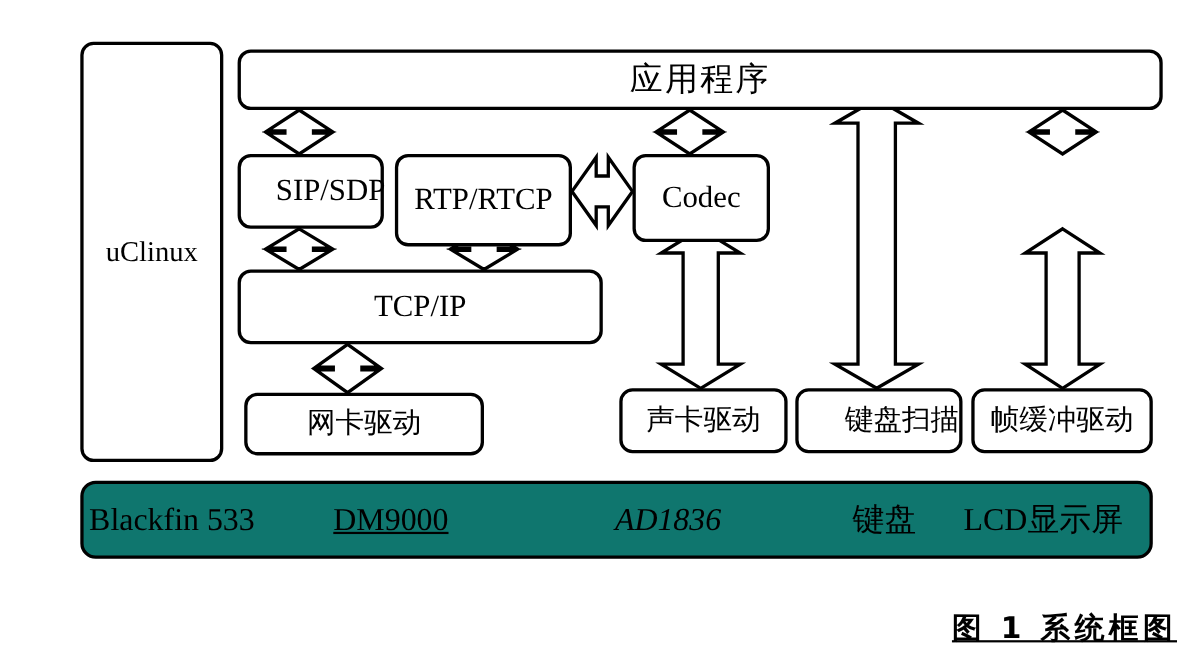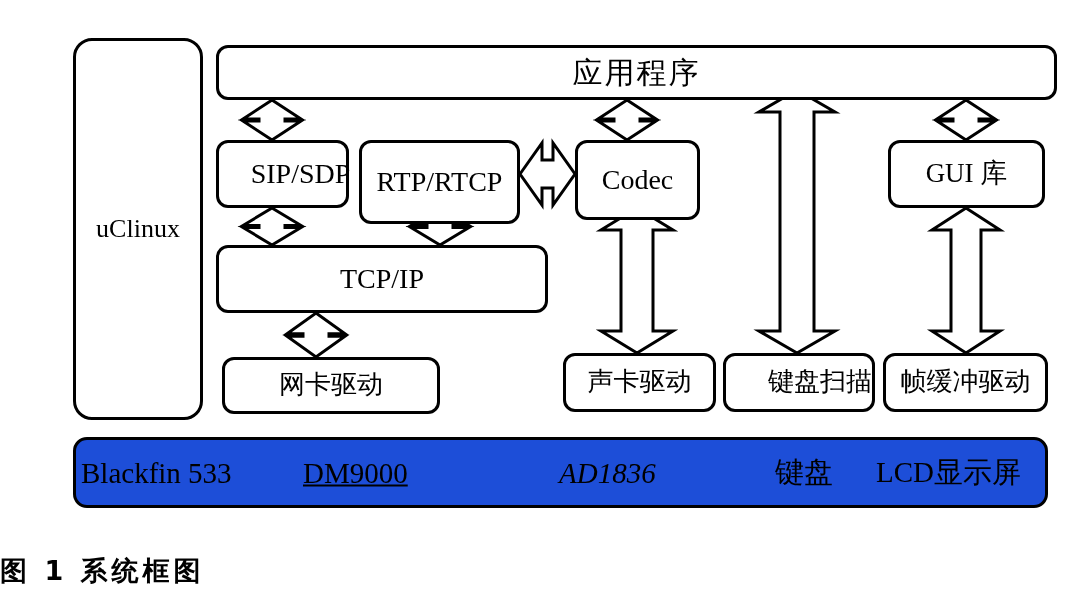--- a/index.html
+++ b/index.html
@@ -38,46 +38,47 @@
   }
   .lbl-app   { font-size: 30px; letter-spacing: 2px; }
   .lbl-mid   { font-size: 28px; }
   .lbl-cn    { font-size: 27px; }
   .lbl-drv   { font-size: 26px; }
   .hwbar {
     position: absolute;
     box-sizing: border-box;
     border: 3px solid #000000;
     border-radius: 14px;
-    background: #1d4ed8;
+    background: #0f766e;
     display: flex;
     align-items: center;
     z-index: 3;
   }
   .hw-item {
     position: absolute;
     font-size: 29px;
     white-space: nowrap;
     color: #000000;
   }
   .arrow {
     position: absolute;
     z-index: 1;
   }
   .arrow svg { display: block; overflow: visible; }
   .caption {
     position: absolute;
     left: 0;
     width: 1070px;
-    text-align: left;
+    text-align: right;
     font-size: 27px;
     font-weight: bold;
     color: #000000;
     letter-spacing: 4px;
     font-family: "DejaVu Sans", "Liberation Sans", sans-serif;
+    text-decoration: underline;
   }
 </style>
 </head>
 <body>
 
 <div id="canvas">
 
   <div id="connector-layer">
       <div class="arrow" style="left: 243px; top: 100px; width: 58px; height: 40px;">
         <svg width="58" height="40" viewBox="0 0 58 40">
@@ -124,39 +125,36 @@
           <polygon points="29,0 58,20.8 42,20.8 42,23.2 58,23.2 29,44 0,23.2 16,23.2 16,20.8 0,20.8" fill="#ffffff" stroke="#000000" stroke-width="3" stroke-linejoin="miter"></polygon>
         </svg>
       </div>
       <div class="arrow" style="left: 932px; top: 208px; width: 68px; height: 145px;">
         <svg width="68" height="145" viewBox="0 0 68 145">
           <polygon points="34,0 68,22 49,22 49,123 68,123 34,145 0,123 19,123 19,22 0,22" fill="#ffffff" stroke="#000000" stroke-width="3" stroke-linejoin="miter"></polygon>
         </svg>
       </div>
     </div>
 
-  <div class="box box-vertical" id="block-os" style="left: 73px; top: 38px; width: 130px; height: 382px; border-radius: 19px;">
+  <div class="box box-vertical" id="block-os" style="left: 73px; top: 38px; width: 130px; height: 382px;">
     <span class="label">uClinux</span>
   </div>
 
   <div class="box" id="block-application" style="left: 216px; top: 45px; width: 841px; height: 55px;">
     <span class="label lbl-app">应用程序</span>
   </div>
 
   <div class="box" id="block-sip_sdp" style="left: 216px; top: 140px; width: 133px; height: 68px; padding-left: 36px;">
     <span class="label lbl-mid">SIP/SDP</span>
   </div>
   <div class="box" id="block-rtp_rtcp" style="left: 359px; top: 140px; width: 161px; height: 84px;">
     <span class="label lbl-mid">RTP/RTCP</span>
   </div>
   <div class="box" id="block-codec" style="left: 575px; top: 140px; width: 125px; height: 80px;">
     <span class="label lbl-mid">Codec</span>
-  </div>
-  <div class="box" id="block-gui_lib" style="left: 888px; top: 140px; width: 157px; height: 68px;">
-    <span class="label lbl-cn">GUI 库</span>
   </div>
 
   <div class="box" id="block-tcp_ip" style="left: 216px; top: 245px; width: 332px; height: 68px;">
     <span class="label lbl-mid">TCP/IP</span>
   </div>
 
   <div class="box" id="block-nic_driver" style="left: 222px; top: 357px; width: 218px; height: 57px;">
     <span class="label lbl-drv">网卡驱动</span>
   </div>
   <div class="box" id="block-sound_driver" style="left: 563px; top: 353px; width: 153px; height: 59px;">

